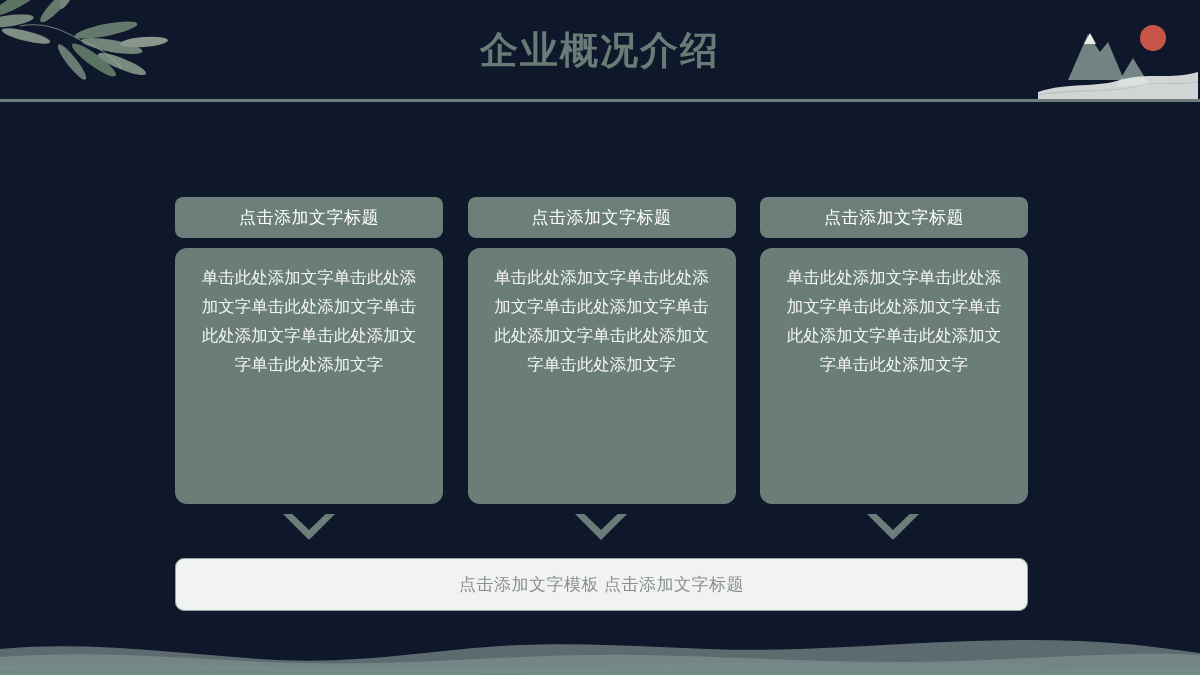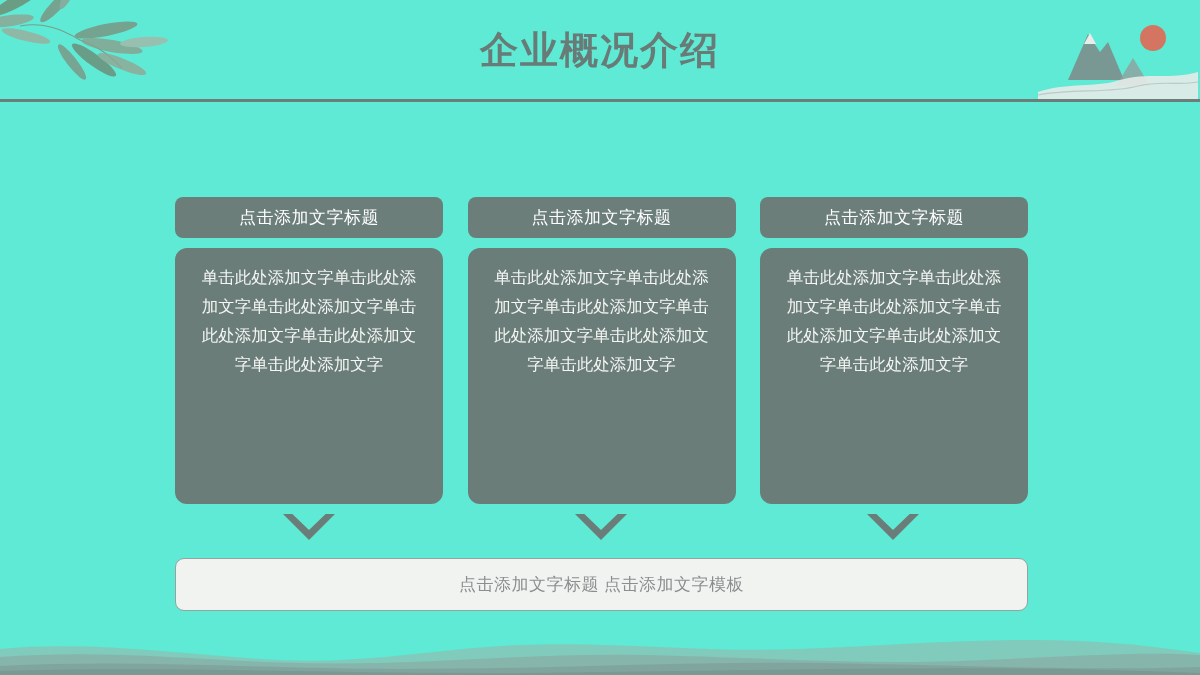--- a/index.html
+++ b/index.html
@@ -6,21 +6,21 @@
   html, body { width:1200px; height:675px; }
   body {
     background:#f2f4f2;
     font-family:"Liberation Sans", sans-serif;
     overflow:hidden;
     position:relative;
   }
   #slide {
     position:absolute; left:0; top:0;
     width:1200px; height:675px;
-    background:#5eead4;
+    background:#0f172a;
     overflow:hidden;
   }
 
   
   .hdr-rule {
     position:absolute; left:0; top:99px;
     width:1200px; height:3px;
     background:#6b7e7b;
   }
   .slide-title {
@@ -170,21 +170,21 @@
 
   </div>
 
   <div class="chevrons">
     <div class="chev c1"></div>
     <div class="chev c2"></div>
     <div class="chev c3"></div>
   </div>
 
   <div class="footer-bar">
-    <span>点击添加文字标题  点击添加文字模板</span>
+    <span>点击添加文字模板  点击添加文字标题</span>
   </div>
 
   <svg class="deco-hills" viewBox="0 0 1200 56" preserveAspectRatio="none">
     <path d="M0 30 C90 22 170 34 260 40 C360 47 430 30 520 26 C620 22 700 34 800 30 C900 26 990 18 1080 22 C1130 24 1170 30 1200 34 L1200 56 L0 56 Z" fill="#9fb0aa" opacity=".55"></path>
     <path d="M0 38 C110 30 200 42 300 44 C420 47 520 34 640 36 C760 38 850 46 960 42 C1060 38 1140 32 1200 36 L1200 56 L0 56 Z" fill="#8ba09a" opacity=".5"></path>
     <path d="M0 47 C140 40 260 50 400 50 C560 50 680 42 820 44 C960 46 1090 52 1200 48 L1200 56 L0 56 Z" fill="#7b938d" opacity=".45"></path>
     <path d="M0 52 C160 47 340 55 520 54 C700 53 880 47 1060 50 C1120 51 1170 53 1200 54 L1200 56 L0 56 Z" fill="#6d8883" opacity=".4"></path>
   </svg>
 
 </div>

